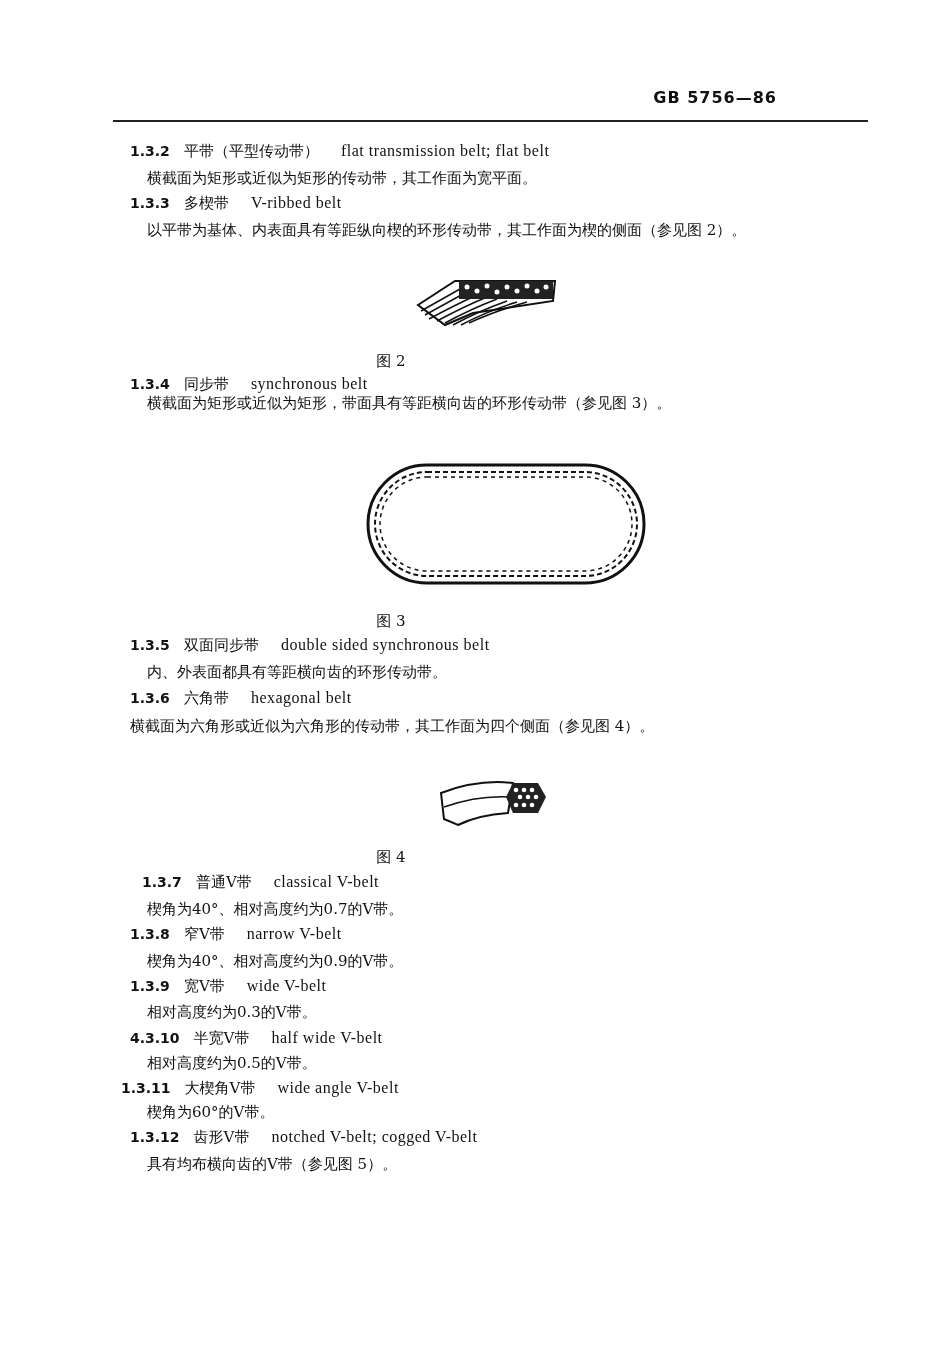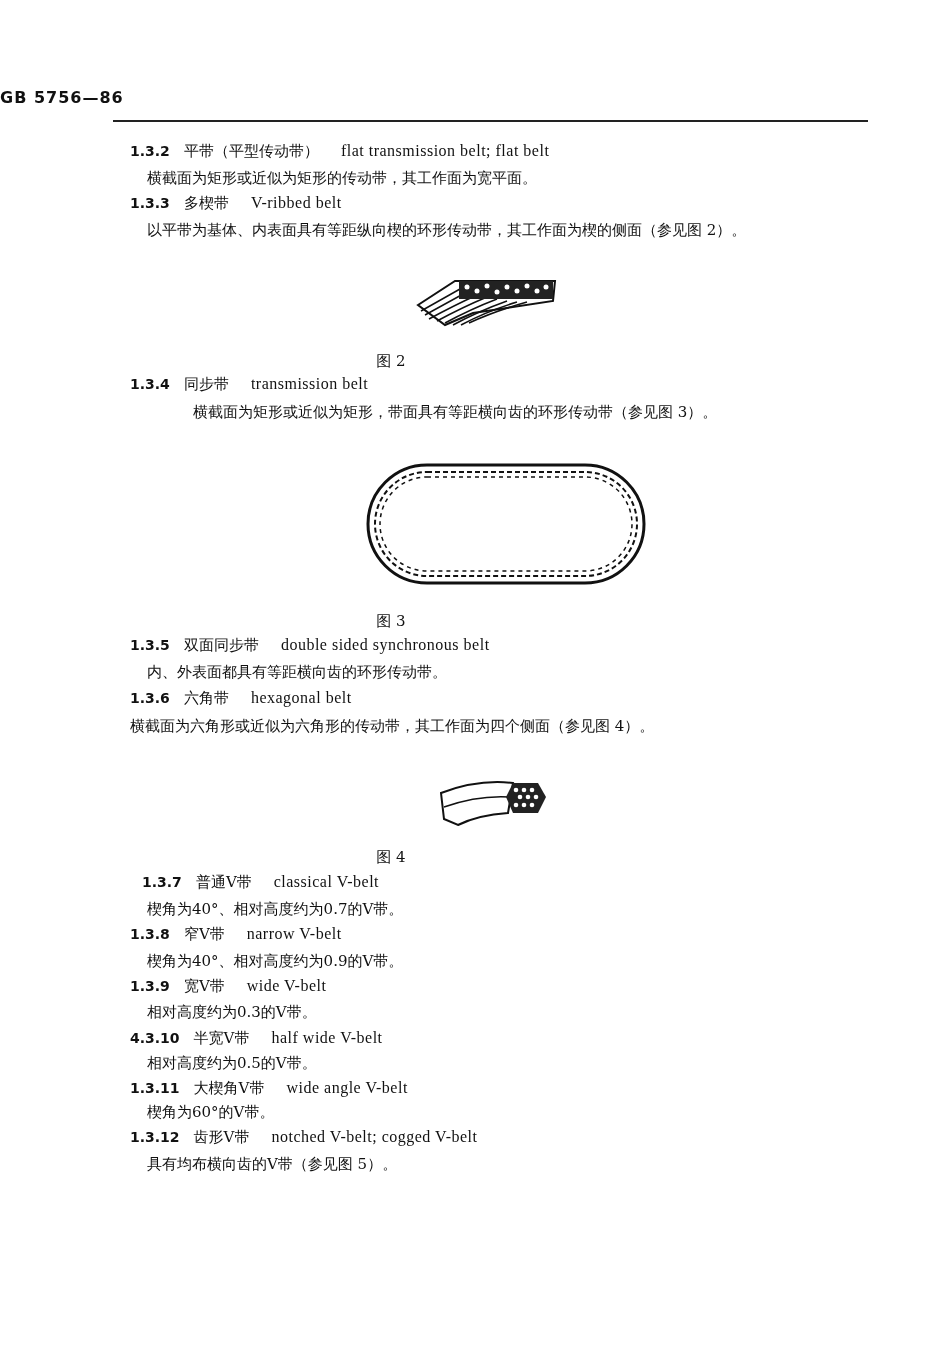--- a/index.html
+++ b/index.html
@@ -1,18 +1,18 @@
 <!DOCTYPE html>
 <html><head>
 <meta charset="utf-8">
 <style>
   html, body { margin:0; padding:0; background:#ffffff; }
   body { width:950px; height:1345px; position:relative; overflow:hidden;
          font-family:"DejaVu Serif", "Liberation Serif", serif; color:#111; }
-  .header { position:absolute; top:88px; left:0; width:777px; text-align:left;
+  .header { position:absolute; top:88px; left:0; width:777px; text-align:right;
             font-family:"DejaVu Sans", sans-serif; font-weight:bold; font-size:16px; letter-spacing:1px; }
   .rule { position:absolute; top:120px; left:113px; width:755px; height:2px; background:#222; }
   .line { position:absolute; font-size:15px; white-space:nowrap; line-height:16px;text-align:center; }
   .num { font-family:"DejaVu Sans", sans-serif; font-weight:bold; font-size:14px; margin-right:14px; }
   .zh { margin-right:22px; }
   .en { font-family:"Liberation Serif", serif; font-size:16px; letter-spacing:0.5px; }
   .cap { position:absolute; width:782px; text-align:center; font-size:15px; }
   .fig { position:absolute; }
 </style>
 </head>
@@ -51,23 +51,23 @@
     <circle cx="92" cy="12" r="2.5"></circle>
       <circle cx="102" cy="16" r="2.5"></circle>
       <circle cx="112" cy="11" r="2.5"></circle>
       <circle cx="122" cy="16" r="2.5"></circle>
       <circle cx="131" cy="12" r="2.5"></circle>
   </g>
 </svg>
 <div class="cap" style="top:352px;">图 2</div>
 
 <div class="line" style="top:376px;left:130px;">
-  <span class="num">1.3.4</span><span class="zh">同步带</span><span class="en">transmission belt</span>
+  <span class="num">1.3.4</span><span class="zh">同步带</span><span class="en">synchronous belt</span>
 </div>
-<div class="line" style="top:404px;left:147px;margin-left:46px;">横截面为矩形或近似为矩形，带面具有等距横向齿的环形传动带（参见图 3）。</div>
+<div class="line" style="top:395px;left:147px;">横截面为矩形或近似为矩形，带面具有等距横向齿的环形传动带（参见图 3）。</div>
 
 <svg class="fig" style="left:365px;top:462px;" width="282" height="124" viewBox="0 0 282 124">
   <rect x="3" y="3" width="276" height="118" rx="59" ry="59" fill="#fff" stroke="#111" stroke-width="3"></rect>
   <rect x="10" y="10" width="262" height="104" rx="52" ry="52" fill="none" stroke="#111" stroke-width="2" stroke-dasharray="5,3"></rect>
   <rect x="15" y="15" width="252" height="94" rx="47" ry="47" fill="none" stroke="#111" stroke-width="1.5" stroke-dasharray="4,4"></rect>
 </svg>
 <div class="cap" style="top:612px;">图 3</div>
 
 <div class="line" style="top:637px;left:130px;">
   <span class="num">1.3.5</span><span class="zh">双面同步带</span><span class="en">double sided synchronous belt</span>
@@ -110,21 +110,21 @@
 <div class="line" style="top:978px;left:130px;">
   <span class="num">1.3.9</span><span class="zh">宽V带</span><span class="en">wide V-belt</span>
 </div>
 <div class="line" style="top:1004px;left:147px;">相对高度约为0.3的V带。</div>
 
 <div class="line" style="top:1030px;left:130px;">
   <span class="num">4.3.10</span><span class="zh">半宽V带</span><span class="en">half wide V-belt</span>
 </div>
 <div class="line" style="top:1055px;left:147px;">相对高度约为0.5的V带。</div>
 
-<div class="line" style="top:1080px;left:130px;">
+<div class="line" style="top:1080px;left:121px;">
   <span class="num">1.3.11</span><span class="zh">大楔角V带</span><span class="en">wide angle V-belt</span>
 </div>
 <div class="line" style="top:1104px;left:147px;">楔角为60°的V带。</div>
 
 <div class="line" style="top:1129px;left:130px;">
   <span class="num">1.3.12</span><span class="zh">齿形V带</span><span class="en">notched V-belt; cogged V-belt</span>
 </div>
 <div class="line" style="top:1156px;left:147px;">具有均布横向齿的V带（参见图 5）。</div>
 
 </body></html>

